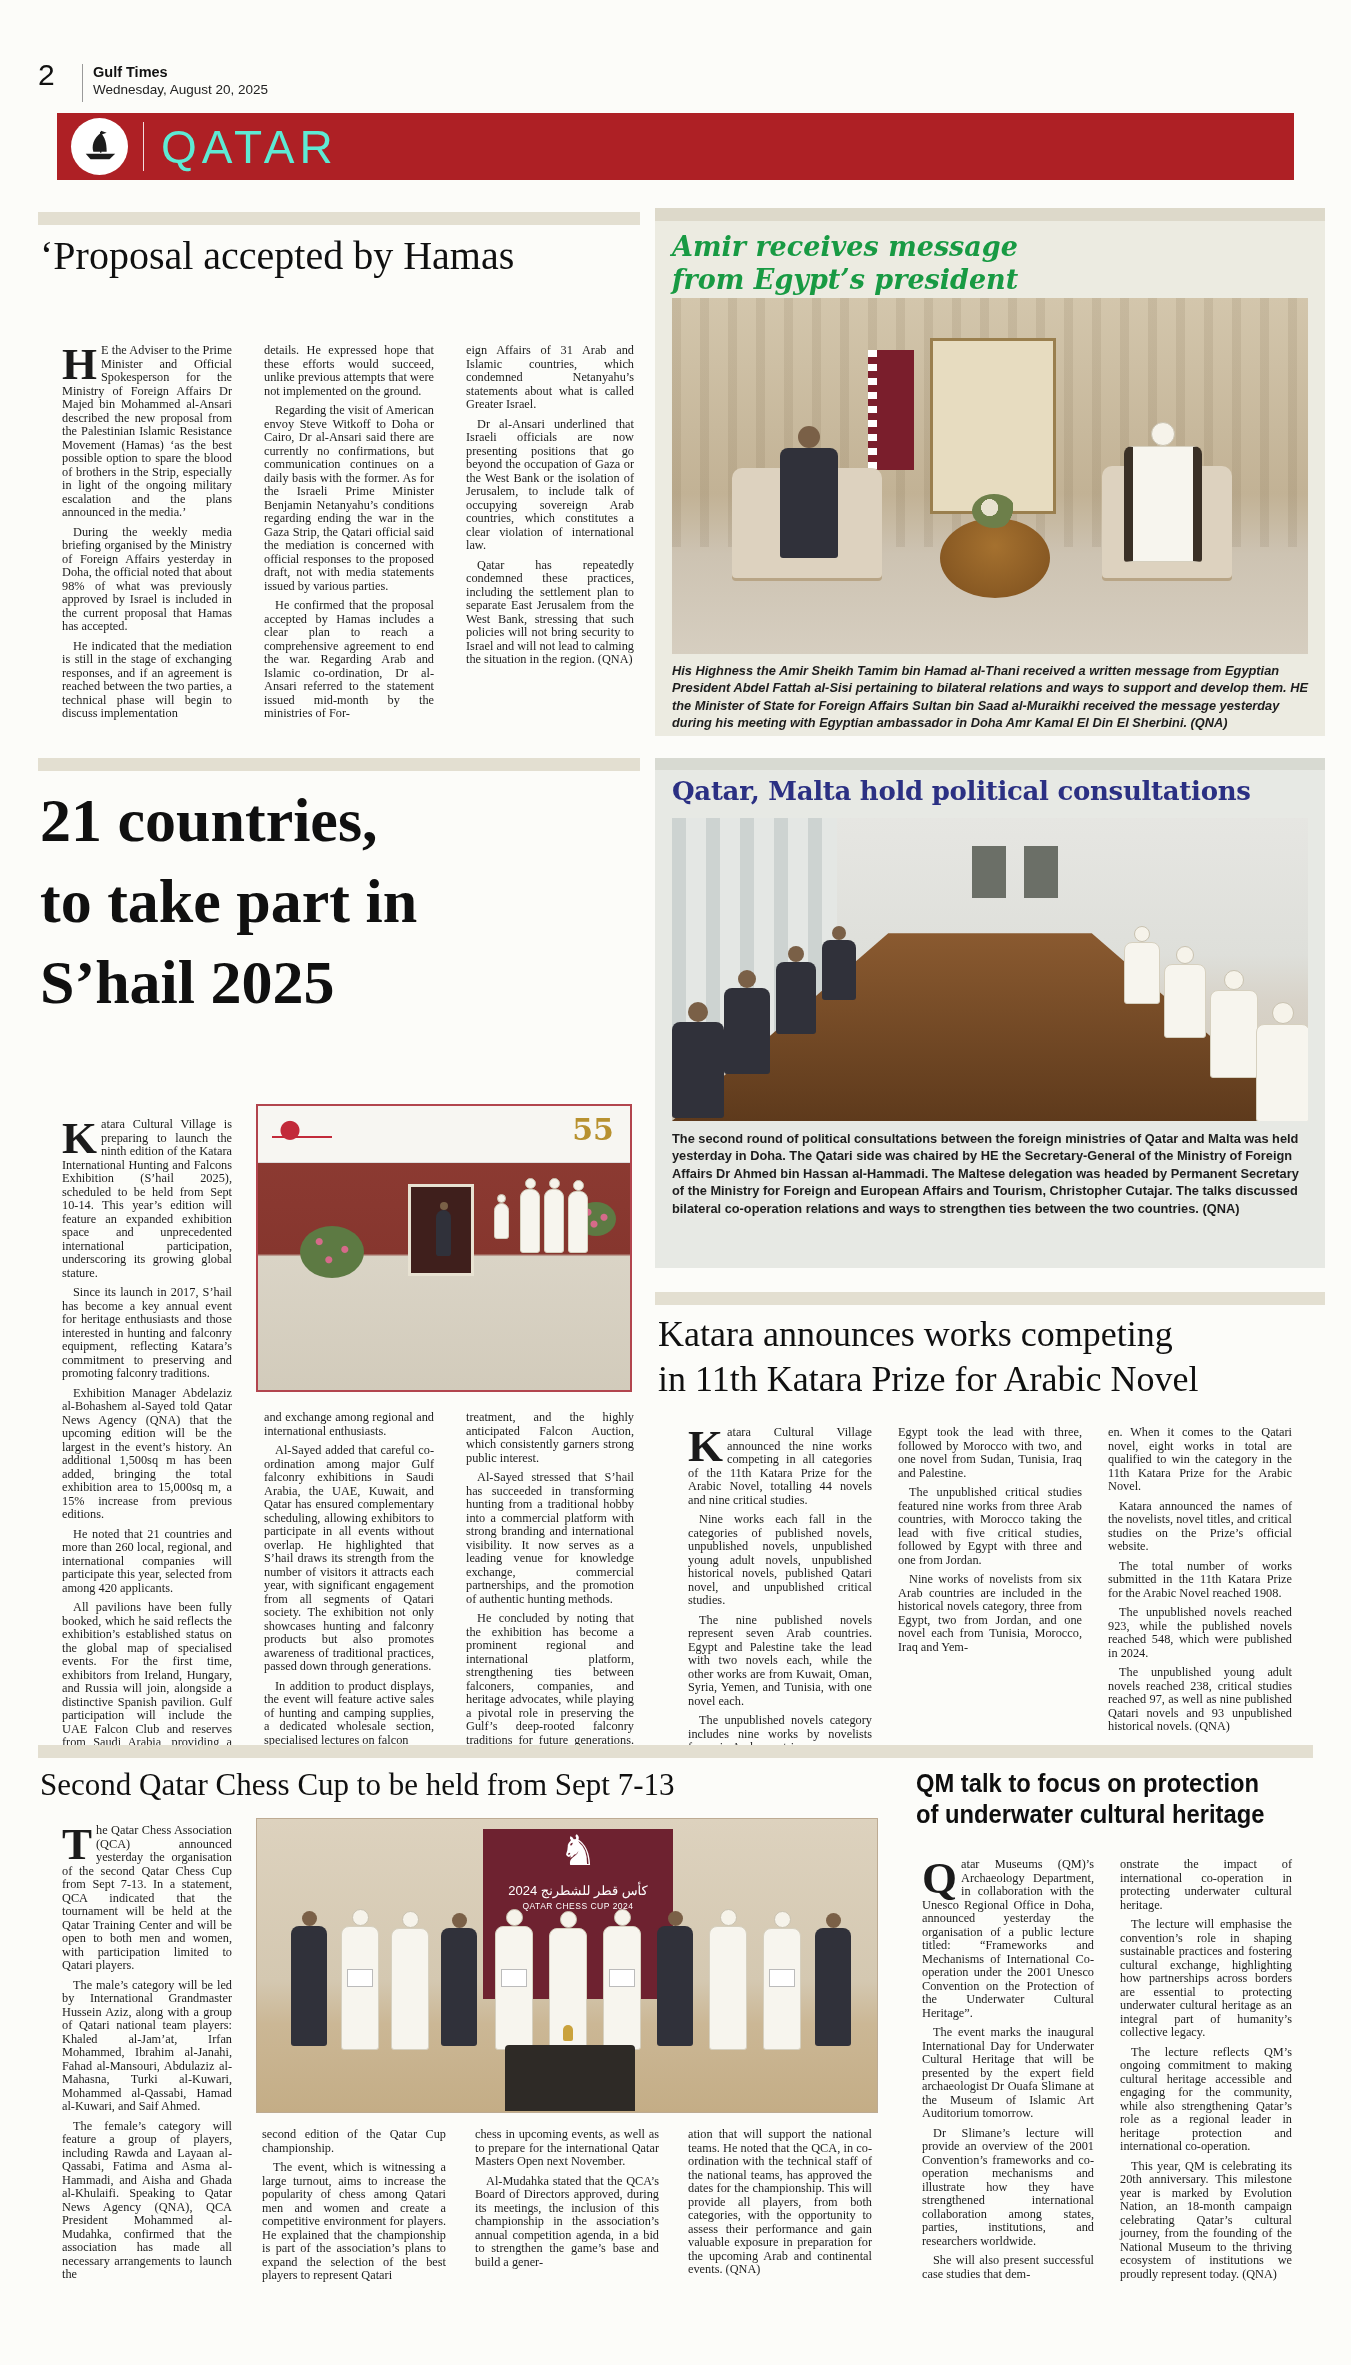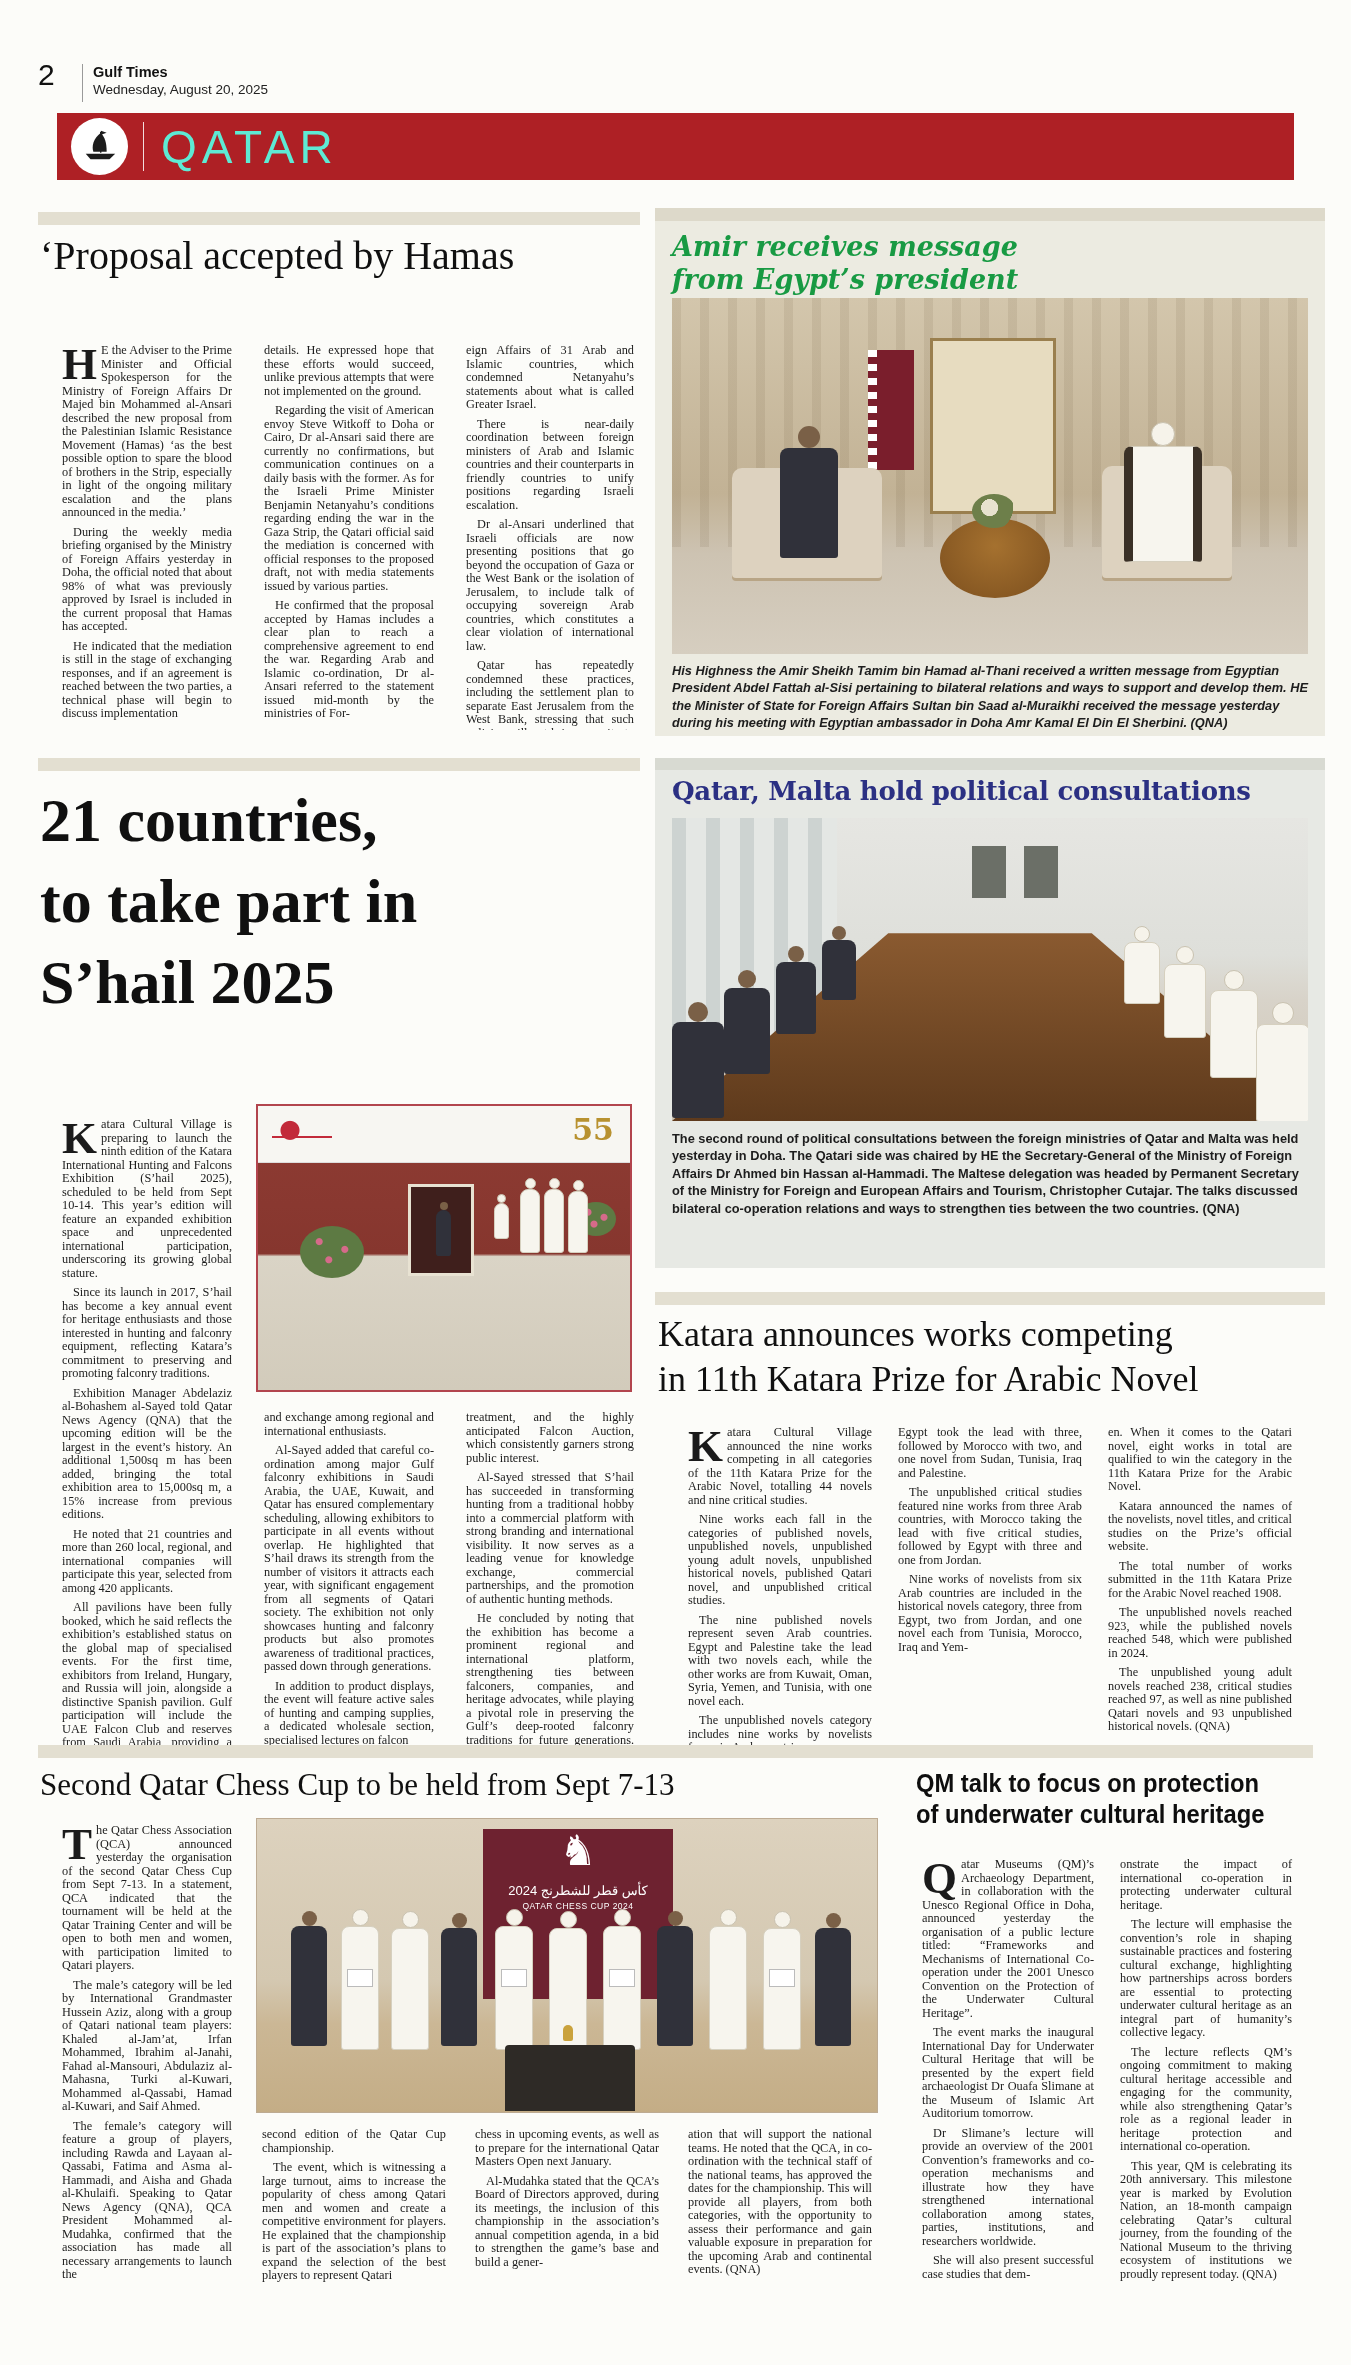--- a/index.html
+++ b/index.html
@@ -114,21 +114,20 @@
       <p>During the weekly media briefing organised by the Ministry of Foreign Affairs yesterday in Doha, the official noted that about 98% of what was previously approved by Israel is included in the current proposal that Hamas has accepted.</p>
       <p>He indicated that the mediation is still in the stage of exchanging responses, and if an agreement is reached between the two parties, a technical phase will begin to discuss implementation</p>
     </div>
   <div class="abs textcol" style="left:258px;top:338px;width:182px;height:392px;">
       <p>details. He expressed hope that these efforts would succeed, unlike previous attempts that were not implemented on the ground.</p>
       <p>Regarding the visit of American envoy Steve Witkoff to Doha or Cairo, Dr al-Ansari said there are currently no confirmations, but communication continues on a daily basis with the former. As for the Israeli Prime Minister Benjamin Netanyahu’s conditions regarding ending the war in the Gaza Strip, the Qatari official said the mediation is concerned with official responses to the proposed draft, not with media statements issued by various parties.</p>
       <p>He confirmed that the proposal accepted by Hamas includes a clear plan to reach a comprehensive agreement to end the war. Regarding Arab and Islamic co-ordination, Dr al-Ansari referred to the statement issued mid-month by the ministries of For-</p>
     </div>
   <div class="abs textcol" style="left:460px;top:338px;width:180px;height:392px;">
       <p>eign Affairs of 31 Arab and Islamic countries, which condemned Netanyahu’s statements about what is called Greater Israel.</p>
-      <p>There is near-daily coordination between foreign ministers of Arab and Islamic countries and their counterparts in friendly countries to unify positions regarding Israeli escalation.</p>
       <p>Dr al-Ansari underlined that Israeli officials are now presenting positions that go beyond the occupation of Gaza or the West Bank or the isolation of Jerusalem, to include talk of occupying sovereign Arab countries, which constitutes a clear violation of international law.</p>
       <p>Qatar has repeatedly condemned these practices, including the settlement plan to separate East Jerusalem from the West Bank, stressing that such policies will not bring security to Israel and will not lead to calming the situation in the region. (QNA)</p>
     </div>
 
   <div class="boxbg" style="left:655px;top:208px;width:670px;height:528px;background:#ecebe1;font-style:italic;">
     <div class="strip" style="position:absolute;left:0;top:0;width:100%;height:13px;background:#ddd9ca;"></div>
     <div class="hl-green hl-lines" style="position:absolute;left:17px;top:22px;width:470px;font-size:27px;line-height:33px;">
         <p>Amir receives message</p>
         <p>from Egypt’s president</p>
       </div>
@@ -335,21 +334,21 @@
     <div class="cert" style="left:352px;top:150px;"></div>
     <div class="cert" style="left:512px;top:150px;"></div>
     <div class="cp-table" style="left:248px;top:226px;width:130px;height:66px;"></div>
     <div class="cp-trophy" style="left:306px;top:206px;"></div>
   </div>
   <div class="abs textcol" style="left:256px;top:2122px;width:196px;height:232px;">
       <p>second edition of the Qatar Cup championship.</p>
       <p>The event, which is witnessing a large turnout, aims to increase the popularity of chess among Qatari men and women and create a competitive environment for players. He explained that the championship is part of the association’s plans to expand the selection of the best players to represent Qatari</p>
     </div>
   <div class="abs textcol" style="left:469px;top:2122px;width:196px;height:232px;">
-      <p>chess in upcoming events, as well as to prepare for the international Qatar Masters Open next January.</p>
+      <p>chess in upcoming events, as well as to prepare for the international Qatar Masters Open next November.</p>
       <p>Al-Mudahka stated that the QCA’s Board of Directors approved, during its meetings, the inclusion of this championship in the association’s annual competition agenda, in a bid to strengthen the game’s base and build a gener-</p>
     </div>
   <div class="abs textcol" style="left:682px;top:2122px;width:196px;height:232px;">
       <p>ation that will support the national teams. He noted that the QCA, in co-ordination with the technical staff of the national teams, has approved the dates for the championship. This will provide all players, from both categories, with the opportunity to assess their performance and gain valuable exposure in preparation for the upcoming Arab and continental events. (QNA)</p>
     </div>
 
   <div class="abs hl-black-sans hl-lines" style="left:916px;top:1768px;width:420px;font-size:25px;line-height:31px;">
       <p>QM talk to focus on protection</p>
       <p>of underwater cultural heritage</p>
     </div>

